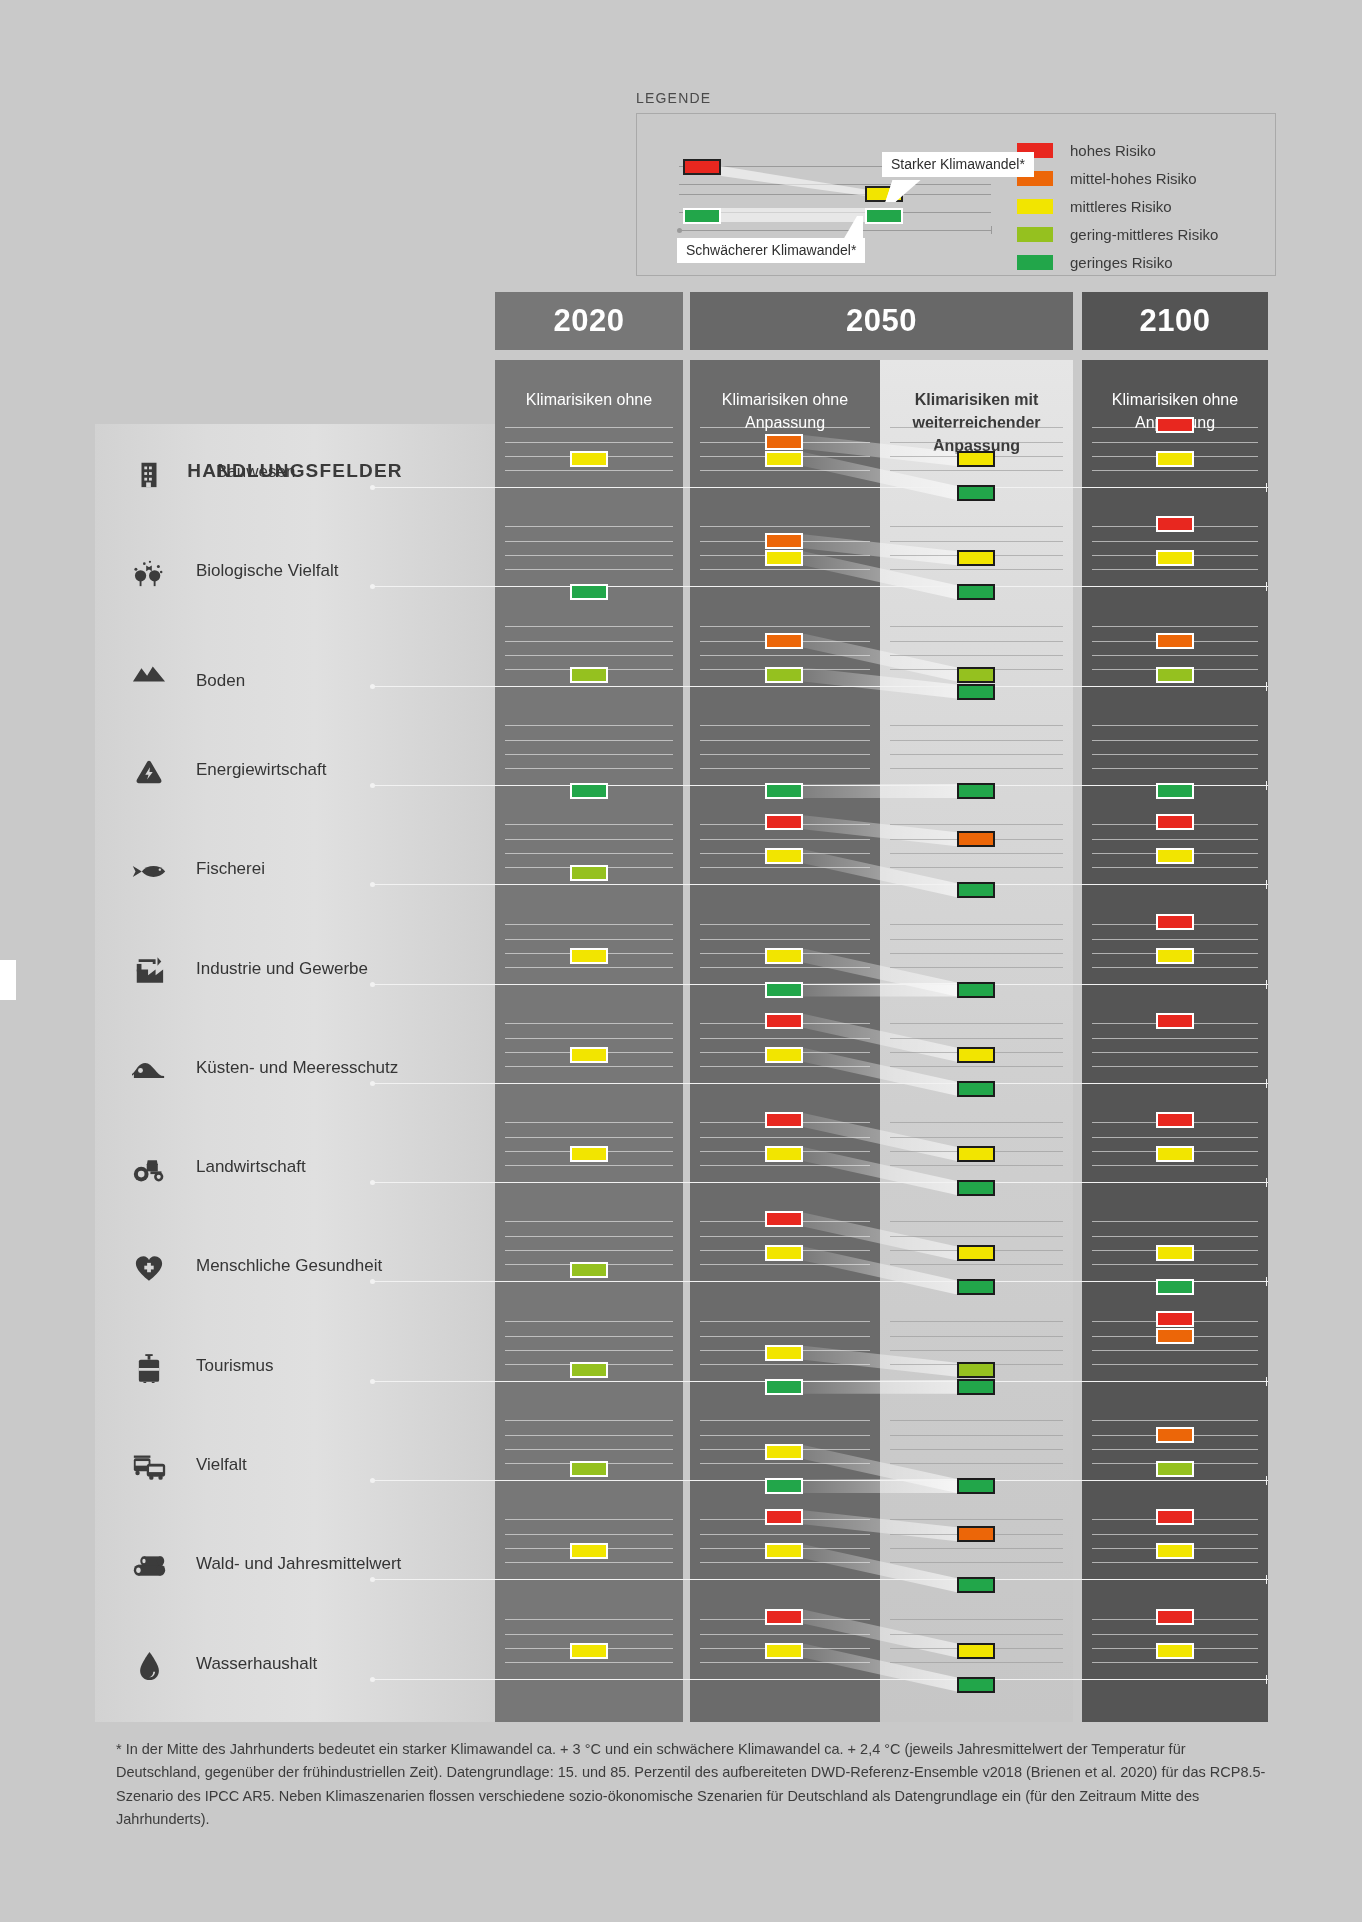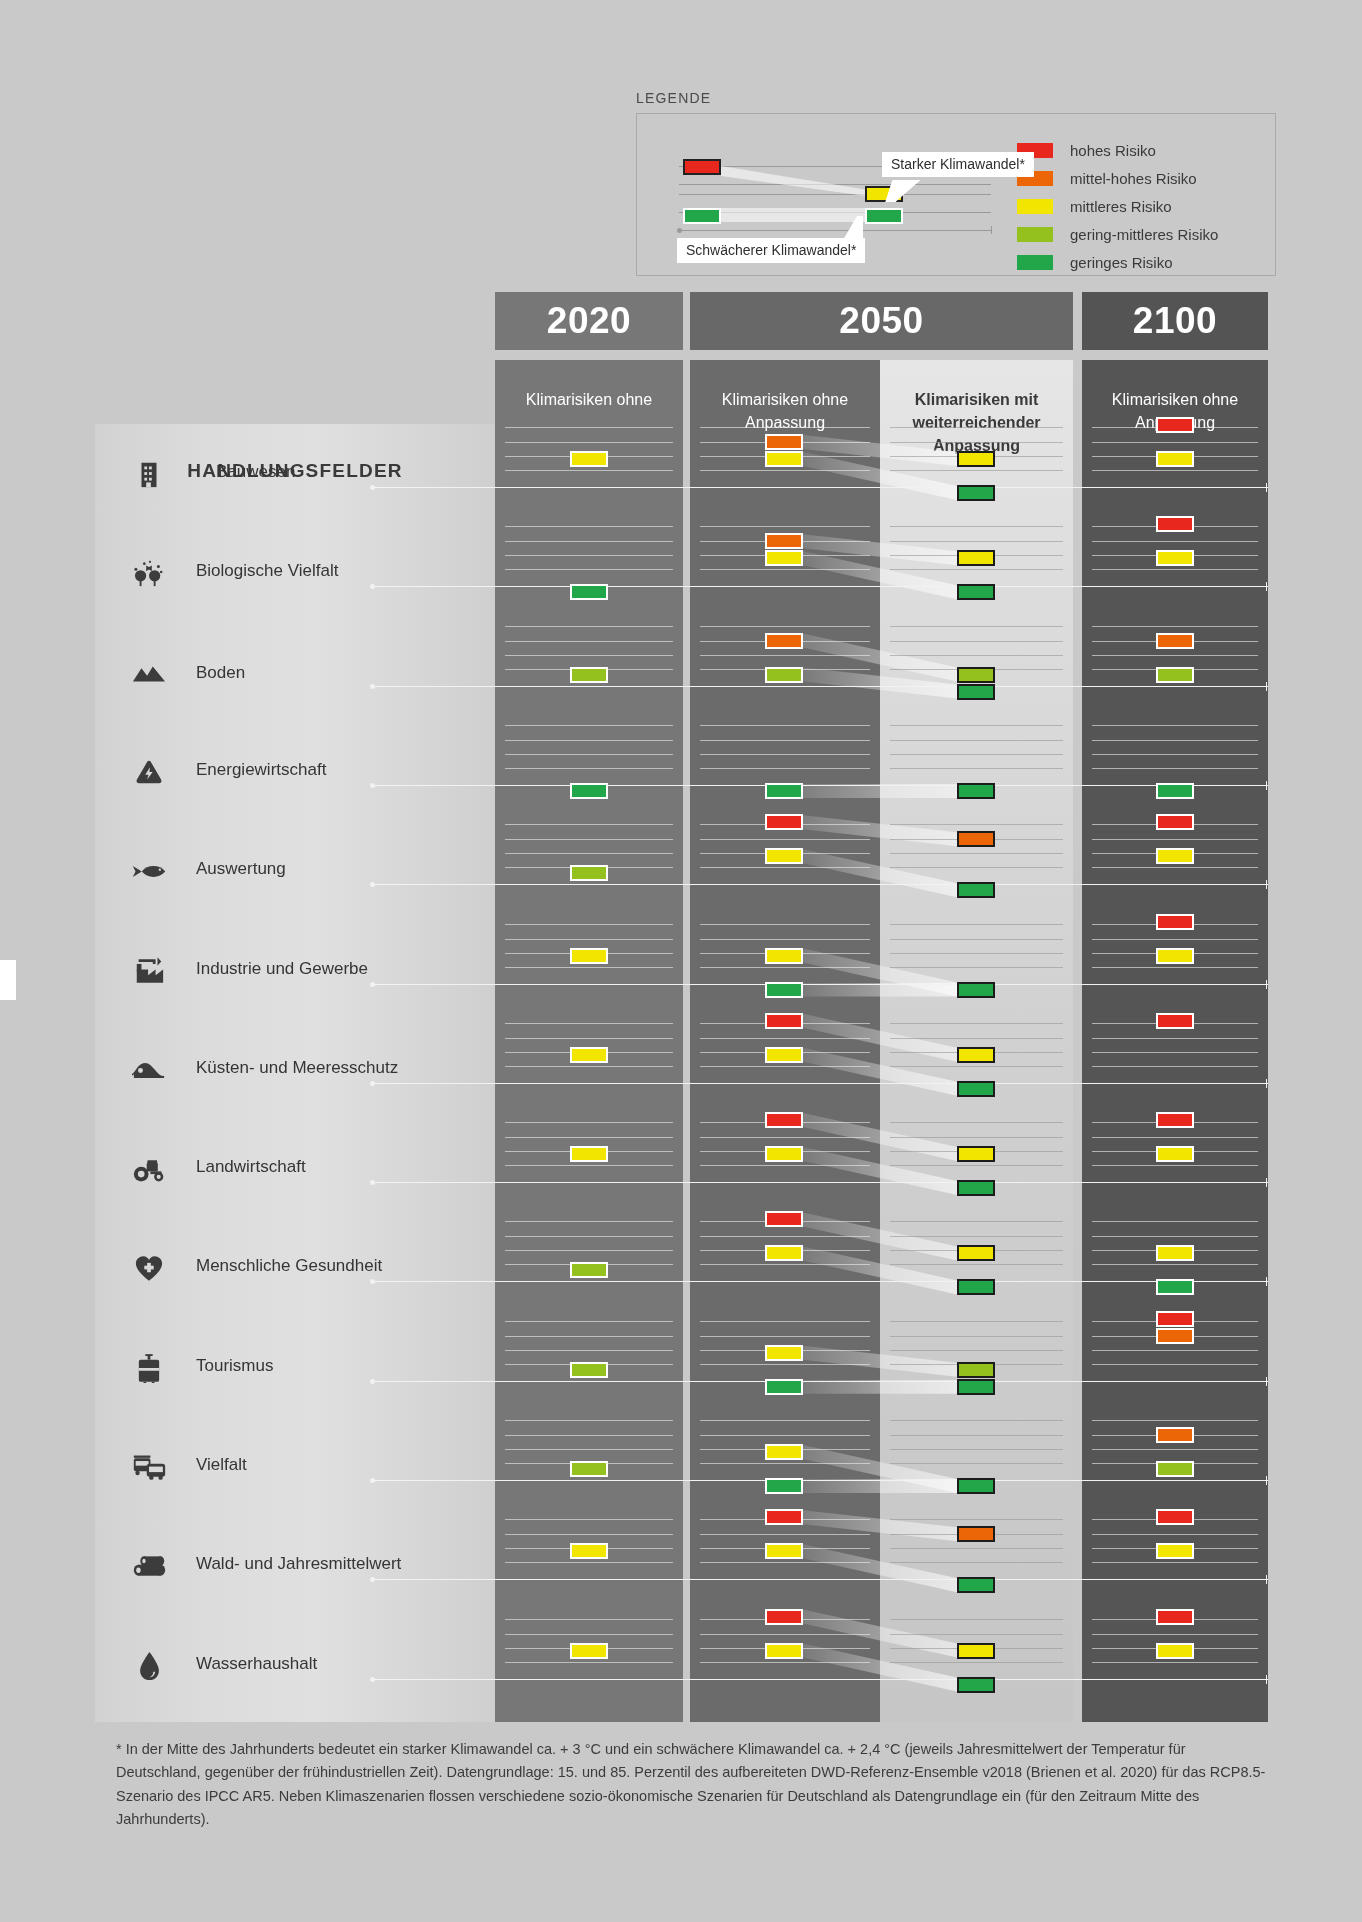--- a/index.html
+++ b/index.html
@@ -50,21 +50,21 @@
     position: absolute; width: 0; height: 0;
   }
   #legend-keys { position: absolute; left: 380px; top: 22px; }
   .key-row { display: flex; align-items: center; height: 28px; }
   .key-sw { width: 36px; height: 15px; margin-right: 17px; }
   .key-label { font-size: 15px; color: #3a3a3a; }
 
   
   .year-band {
     position: absolute; top: 292px; height: 58px;
-    color: #fff; font-size: 37px; font-weight: bold;
+    color: #fff; font-size: 31px; font-weight: bold;
     display: flex; align-items: center; justify-content: center;
     letter-spacing: 0.5px;
   }
   #band-2020 { left: 495px; width: 188px; background: #777777; }
   #band-2050 { left: 690px; width: 383px; background: #686868; }
   #band-2100 { left: 1082px; width: 186px; background: #545454; }
 
   
   .col-body { position: absolute; top: 360px; height: 1362px; }
   #col-a { left: 495px; width: 188px; background: #777777; }
@@ -300,21 +300,21 @@
         <div class="cell-chip" style="left: 1156px; top: 42px; background: rgb(242, 229, 0);"></div>
       </div>
       <div class="row" style="top: 607.6px;">
         <div class="flow" style="left: 803px; top: 60px; width: 154px; height: 31px; clip-path: polygon(0% 0%, 100% 54.8387%, 100% 100%, 0% 45.1613%); background: linear-gradient(90deg, rgba(255, 255, 255, 0.1), rgba(255, 255, 255, 0.6));"></div>
         <div class="flow" style="left: 803px; top: 26px; width: 154px; height: 48px; clip-path: polygon(0% 0%, 100% 70.8333%, 100% 100%, 0% 29.1667%); background: linear-gradient(90deg, rgba(255, 255, 255, 0.14), rgba(255, 255, 255, 0.55));"></div>
         <div class="row-icon" style="top: 44px;">
           <svg viewBox="0 0 36 20" width="34" height="20">
             <path d="M1 19 L10 5 L16 13 L22 3 L35 19 Z"></path>
           </svg>
         </div>
-        <div class="row-label" style="top: 55px;">Boden</div>
+        <div class="row-label" style="top: 63px;">Boden</div>
         <div class="leader" style="left: 372px; width: 896px; top: 78px;"></div>
         <div class="leader-dot" style="left: 370px; top: 76px;"></div>
         <div class="end-tick" style="left: 1266px; top: 74px;"></div>
         <div class="gline" style="left: 505px; width: 168px; top: 18px;"></div>
         <div class="gline" style="left: 505px; width: 168px; top: 33px;"></div>
         <div class="gline" style="left: 505px; width: 168px; top: 47px;"></div>
         <div class="gline" style="left: 505px; width: 168px; top: 61px;"></div>
         <div class="cell-chip" style="left: 570px; top: 59px; background: rgb(149, 193, 31);"></div>
         <div class="gline" style="left: 700px; width: 170px; top: 18px;"></div>
         <div class="gline" style="left: 700px; width: 170px; top: 33px;"></div>
@@ -371,21 +371,21 @@
       <div class="row" style="top: 806.2px;">
         <div class="flow" style="left: 803px; top: 43px; width: 154px; height: 48px; clip-path: polygon(0% 0%, 100% 70.8333%, 100% 100%, 0% 29.1667%); background: linear-gradient(90deg, rgba(255, 255, 255, 0.1), rgba(255, 255, 255, 0.6));"></div>
         <div class="flow" style="left: 803px; top: 9px; width: 154px; height: 31px; clip-path: polygon(0% 0%, 100% 54.8387%, 100% 100%, 0% 45.1613%); background: linear-gradient(90deg, rgba(255, 255, 255, 0.14), rgba(255, 255, 255, 0.55));"></div>
         <div class="row-icon" style="top: 44px;">
           <svg viewBox="0 0 40 18" width="36" height="17">
             <path d="M12 9 C18 1 32 1 38 9 C32 17 18 17 12 9 Z"></path>
             <path d="M12 9 L2 3 L5 9 L2 15 Z"></path>
             <circle cx="32" cy="7" r="1.3" fill="#d8d8d8"></circle>
           </svg>
         </div>
-        <div class="row-label" style="top: 53px;">Auswertung</div>
+        <div class="row-label" style="top: 53px;">Fischerei</div>
         <div class="leader" style="left: 372px; width: 896px; top: 78px;"></div>
         <div class="leader-dot" style="left: 370px; top: 76px;"></div>
         <div class="end-tick" style="left: 1266px; top: 74px;"></div>
         <div class="gline" style="left: 505px; width: 168px; top: 18px;"></div>
         <div class="gline" style="left: 505px; width: 168px; top: 33px;"></div>
         <div class="gline" style="left: 505px; width: 168px; top: 47px;"></div>
         <div class="gline" style="left: 505px; width: 168px; top: 61px;"></div>
         <div class="cell-chip" style="left: 570px; top: 59px; background: rgb(149, 193, 31);"></div>
         <div class="gline" style="left: 700px; width: 170px; top: 18px;"></div>
         <div class="gline" style="left: 700px; width: 170px; top: 33px;"></div>

